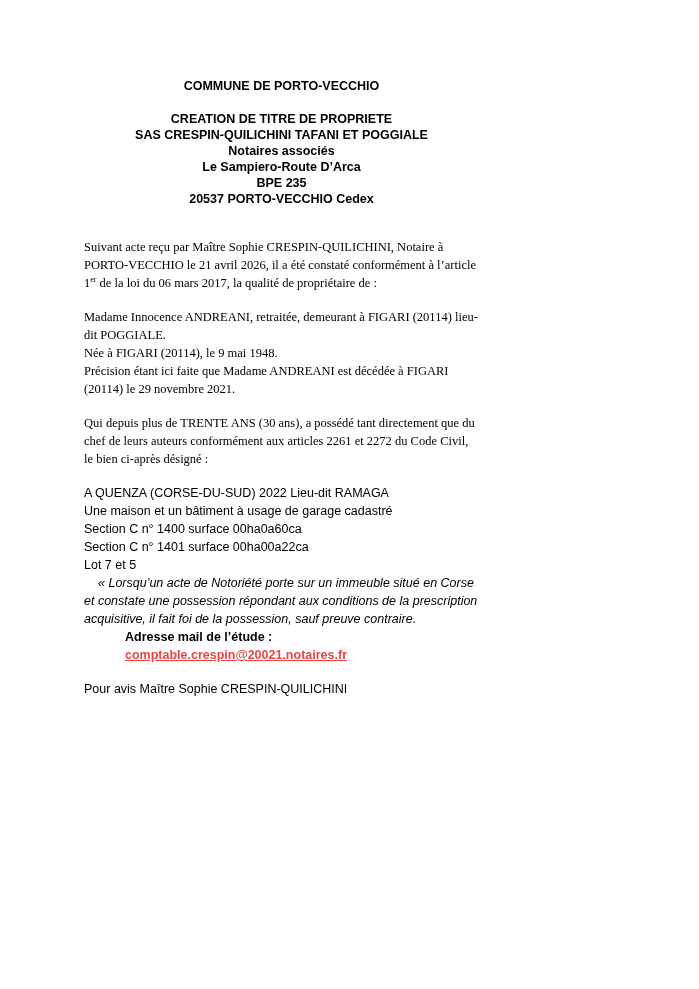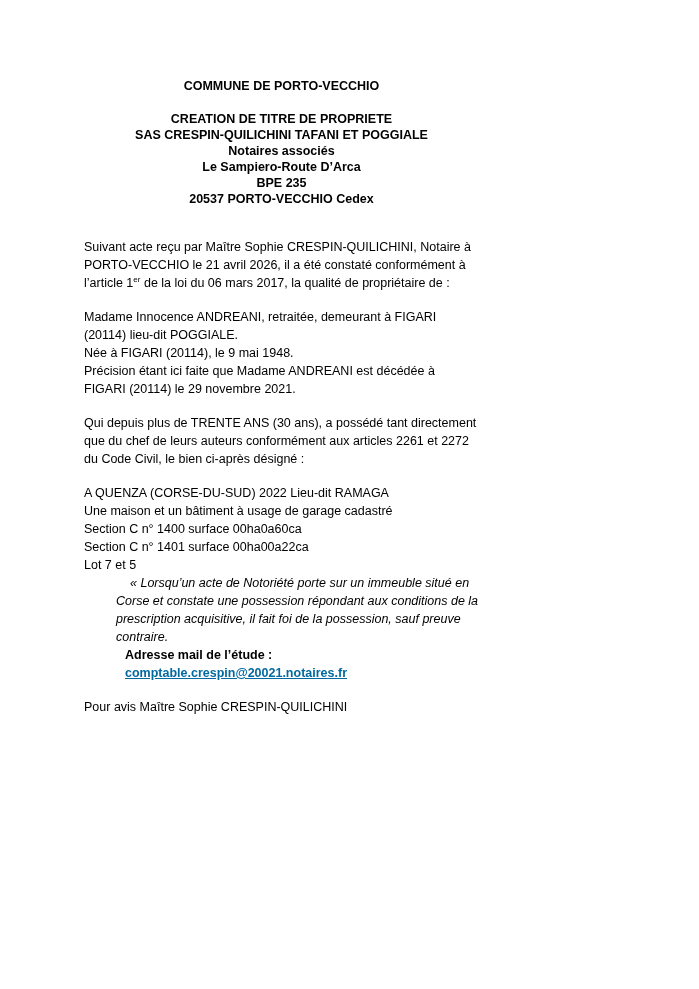--- a/index.html
+++ b/index.html
@@ -21,30 +21,30 @@
     overflow: hidden;
   }
   header p, main p { margin: 0; }
   .hdr {
     text-align: center;
     font-weight: bold;
     line-height: 16px;
   }
   .hdr-commune { margin-bottom: 17px; }
   .hdr-block { margin-bottom: 31px; }
-  .body-para { margin: 0 0 16px 0; }
+  .body-para { margin: 0 0 16px 0; font-family: Liberation Serif, serif; }
   .tight { margin: 0; }
   .pre { white-space: pre-line; }
   .indent-tab { padding-left: 41px; }
-  .quote { font-style: italic; margin-left: 32px; }
+  .quote { font-style: italic; }
   .quote-first { text-indent: 14px; }
   .quote-second { text-indent: 41px; margin-bottom: 16px; }
   .email-line { padding-left: 41px; font-weight: bold; margin: 0 0 16px 0; }
   .email-link {
-    color: #0369a1;
+    color: #ef4444;
     text-decoration: underline;
     font-weight: bold;
     text-align: center;
   }
   sup {
     font-size: 8px;
     vertical-align: super;
     line-height: 0;
   }
 </style>

